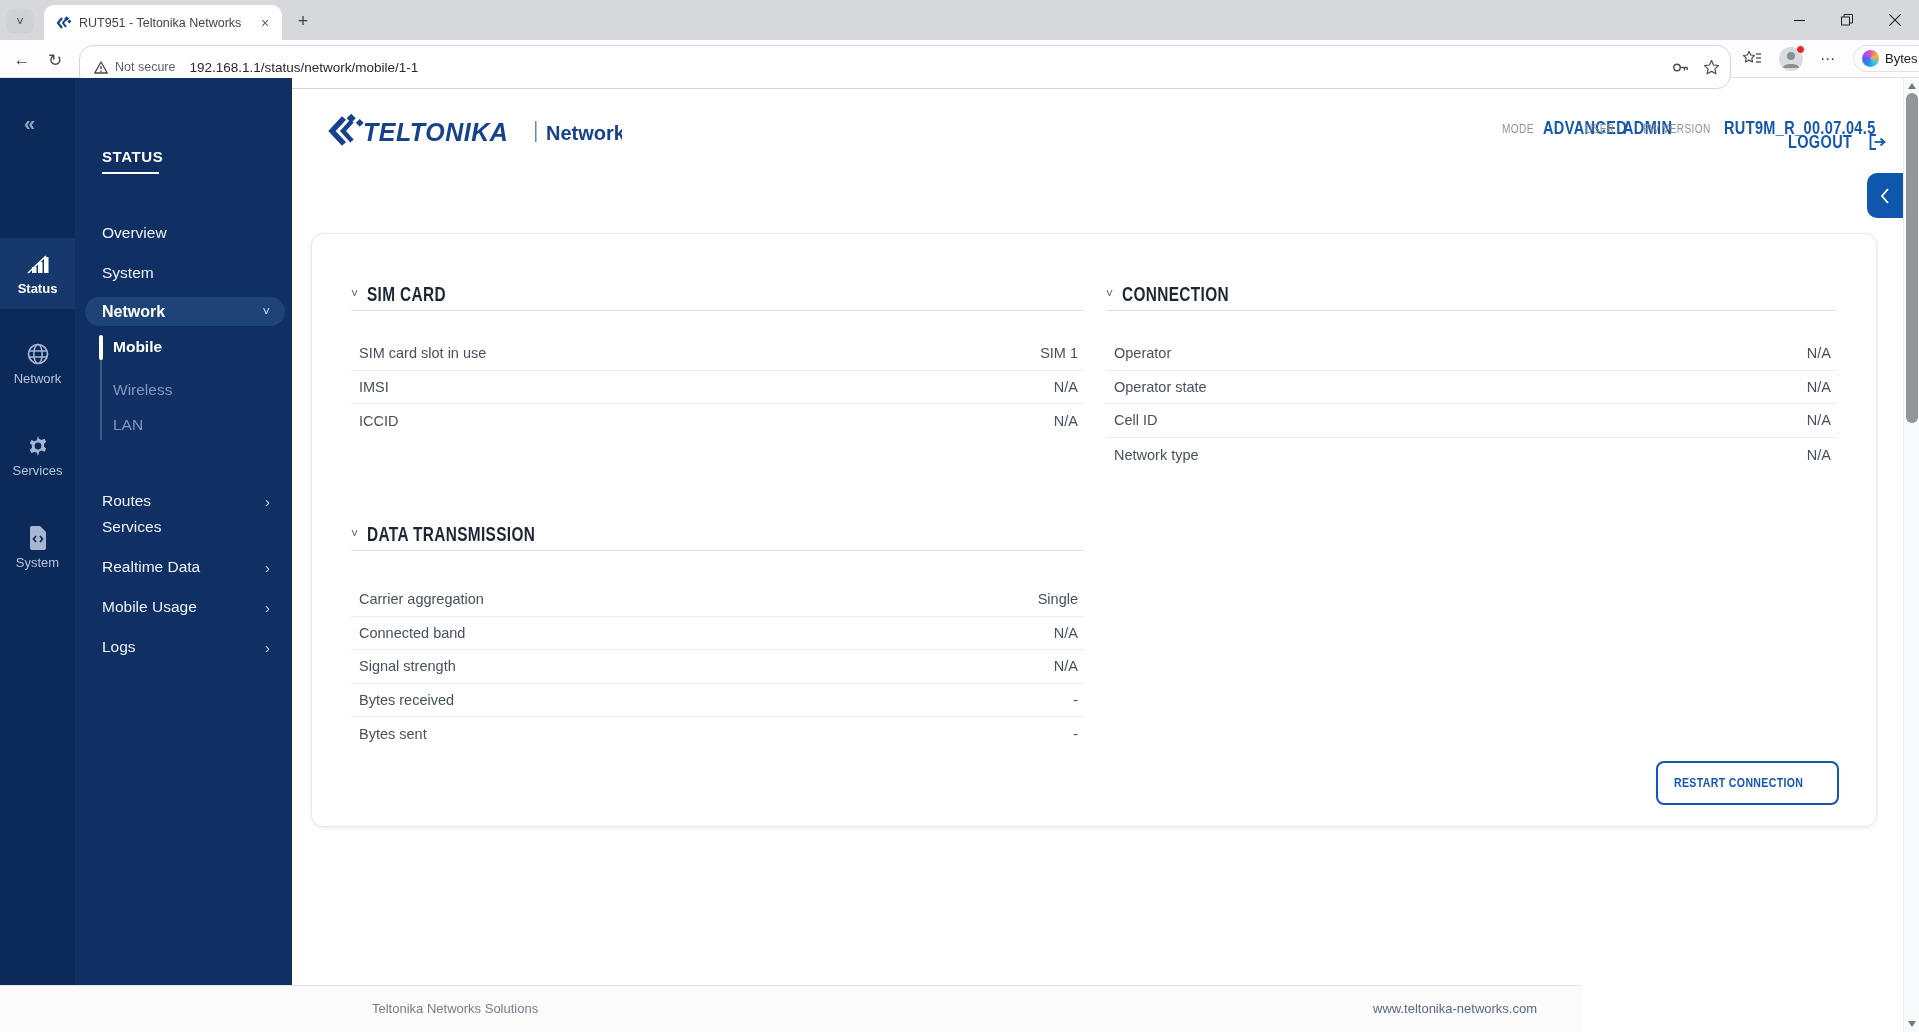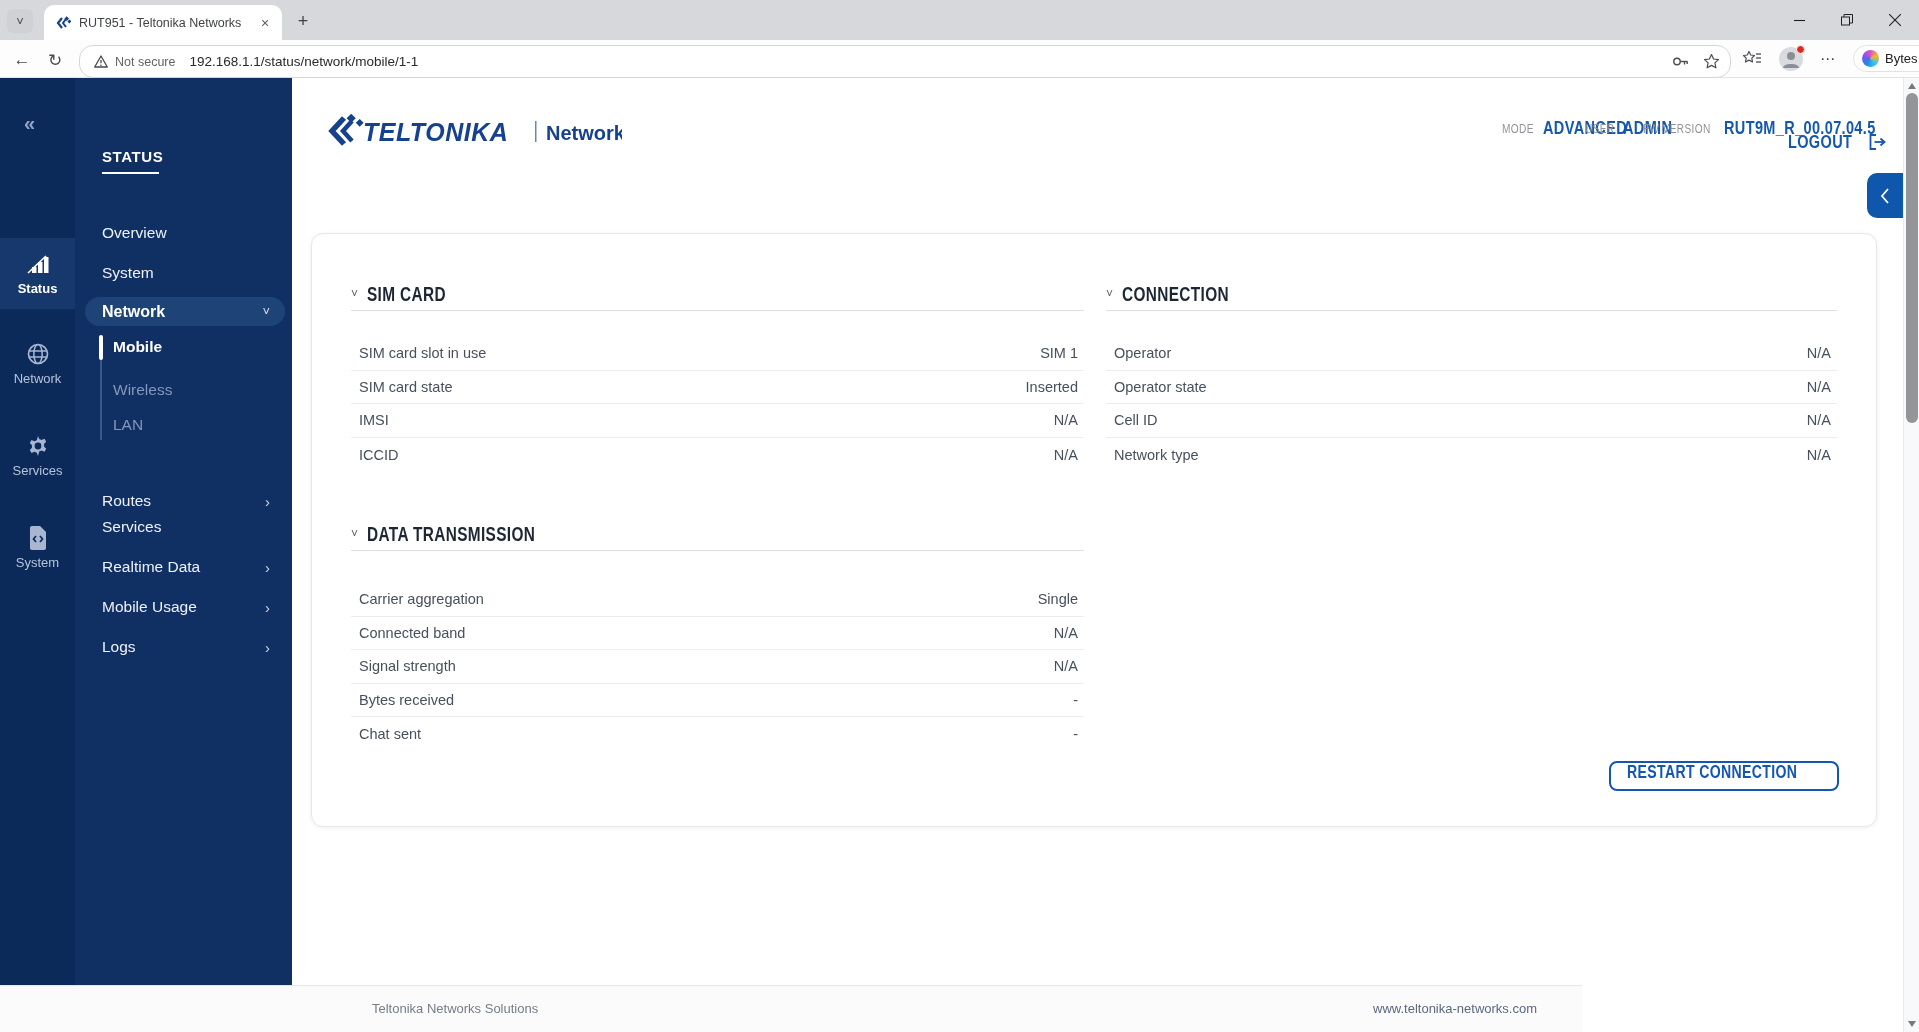--- a/index.html
+++ b/index.html
@@ -17,21 +17,21 @@
   .tab-close { color:#5b5e62; font-size:14px; width:18px; height:18px; border-radius:4px;
     display:flex; align-items:center; justify-content:center; }
   .newtab { position:absolute; left:292px; top:10px; width:22px; height:22px; color:#3f4347;
     font-size:18px; display:flex; align-items:center; justify-content:center; }
   .wincontrols { position:absolute; right:0; top:0; height:40px; display:flex; }
   .winbtn { width:48px; height:40px; display:flex; align-items:center; justify-content:center; color:#202124; }
   .toolbar { position:absolute; left:0; top:40px; width:1919px; height:38px; background:#fdfdfd;
     border-bottom:1px solid #e3e4e6; }
   .navbtn { position:absolute; top:8px; width:24px; height:24px; color:#474a4e; font-size:17px;
     display:flex; align-items:center; justify-content:center; }
-  .addressbar { position:absolute; left:79px; top:45px; width:1652px; height:33px; background:#fff;
+  .addressbar { position:absolute; left:79px; top:45px; width:1652px; height:44px; background:#fff;
     border:1px solid #d4d7da; border-radius:14px; display:flex; align-items:center; padding:0 10px 0 14px; }
   .notsecure { font-size:12.5px; color:#5f6368; margin:0 4px 0 7px; }
   .url { font-size:13.5px; color:#27292c; margin-left:10px; flex:1; }
   .pillicons { display:flex; gap:14px; align-items:center; }
   .afterpill { position:absolute; top:45px; display:flex; align-items:center; }
   .avatar { position:relative; width:24px; height:24px; border-radius:50%; background:#d9dbde; overflow:visible; }
   .avatar .dot { position:absolute; right:-2px; top:-2px; width:9px; height:9px; border-radius:50%;
     background:#e02a1f; border:1.5px solid #fdfdfd; }
   .dots { color:#3c4043; font-size:15px; letter-spacing:1px; }
   .chatpill { display:flex; align-items:center; gap:6px; background:#fff; border:1px solid #e0e2e5;
@@ -92,23 +92,23 @@
   .sec-head { display:flex; align-items:center; gap:9px; height:32px; border-bottom:1px solid #dddfe1; }
   .sec-head .chev { color:#5c6571; font-size:12px; transform:translateY(-1px); }
   .sec-title { font-size:17.5px; font-weight:bold; color:#1d2733; }
   .rows { margin-top:26px; }
   .row { height:33.6px; display:flex; align-items:center; justify-content:space-between;
     padding:0 6px 0 8px; border-bottom:1px solid #ebedef; }
   .row:last-child { border-bottom:none; }
   .rlabel, .rvalue { font-size:14.5px; color:#47505c; }
   .rvalue { text-align:right; position:relative; }
   .scribble { position:absolute; right:-6px; top:-14px; pointer-events:none; }
-  .restart { position:absolute; right:37px; top:527px; height:30px; padding:0 16px; background:#fff;
-    border:2px solid #1356b4; border-radius:8px; color:#1356b4; font-size:16px; font-weight:bold;
-    display:flex; align-items:flex-start; letter-spacing:1.5px; }
+  .restart { position:absolute; right:37px; top:527px; height:44px; padding:0 16px; background:#fff;
+    border:2px solid #1356b4; border-radius:8px; color:#1356b4; font-size:12px; font-weight:bold;
+    display:flex; align-items:center; letter-spacing:1.5px; }
 
   
   .footer { position:absolute; left:0; top:985px; width:1582px; height:47px; background:#fbfbfc;
     border-top:1px solid #e5e6e8; }
   .foot-left { position:absolute; left:372px; top:15px; font-size:13px; color:#757d88; }
   .foot-link { position:absolute; left:1373px; top:15px; font-size:13px; color:#5a6880; }
 </style>
 </head>
 <body>
 
@@ -342,24 +342,20 @@
       <div class="sec-head">
         <span class="chev">˅</span>
         <span class="sec-title cond">SIM CARD</span>
       </div>
       <div class="rows">
         <div class="row">
           <span class="rlabel">SIM card slot in use</span>
           <span class="rvalue">SIM 1</span>
         </div>
         <div class="row">
-          <span class="rlabel">SIM card state</span>
-          <span class="rvalue">Inserted</span>
-        </div>
-        <div class="row">
           <span class="rlabel">IMSI</span>
           <span class="rvalue">N/A</span>
         </div>
         <div class="row">
           <span class="rlabel">ICCID</span>
           <span class="rvalue">N/A</span>
         </div>
       </div>
     </div>
 
@@ -404,21 +400,21 @@
         </div>
         <div class="row">
           <span class="rlabel">Signal strength</span>
           <span class="rvalue">N/A</span>
         </div>
         <div class="row">
           <span class="rlabel">Bytes received</span>
           <span class="rvalue">-</span>
         </div>
         <div class="row">
-          <span class="rlabel">Chat sent</span>
+          <span class="rlabel">Bytes sent</span>
           <span class="rvalue">-</span>
         </div>
       </div>
     </div>
 
     <button class="restart">
       <span class="cond">RESTART CONNECTION</span>
     </button>
   </div>
 

